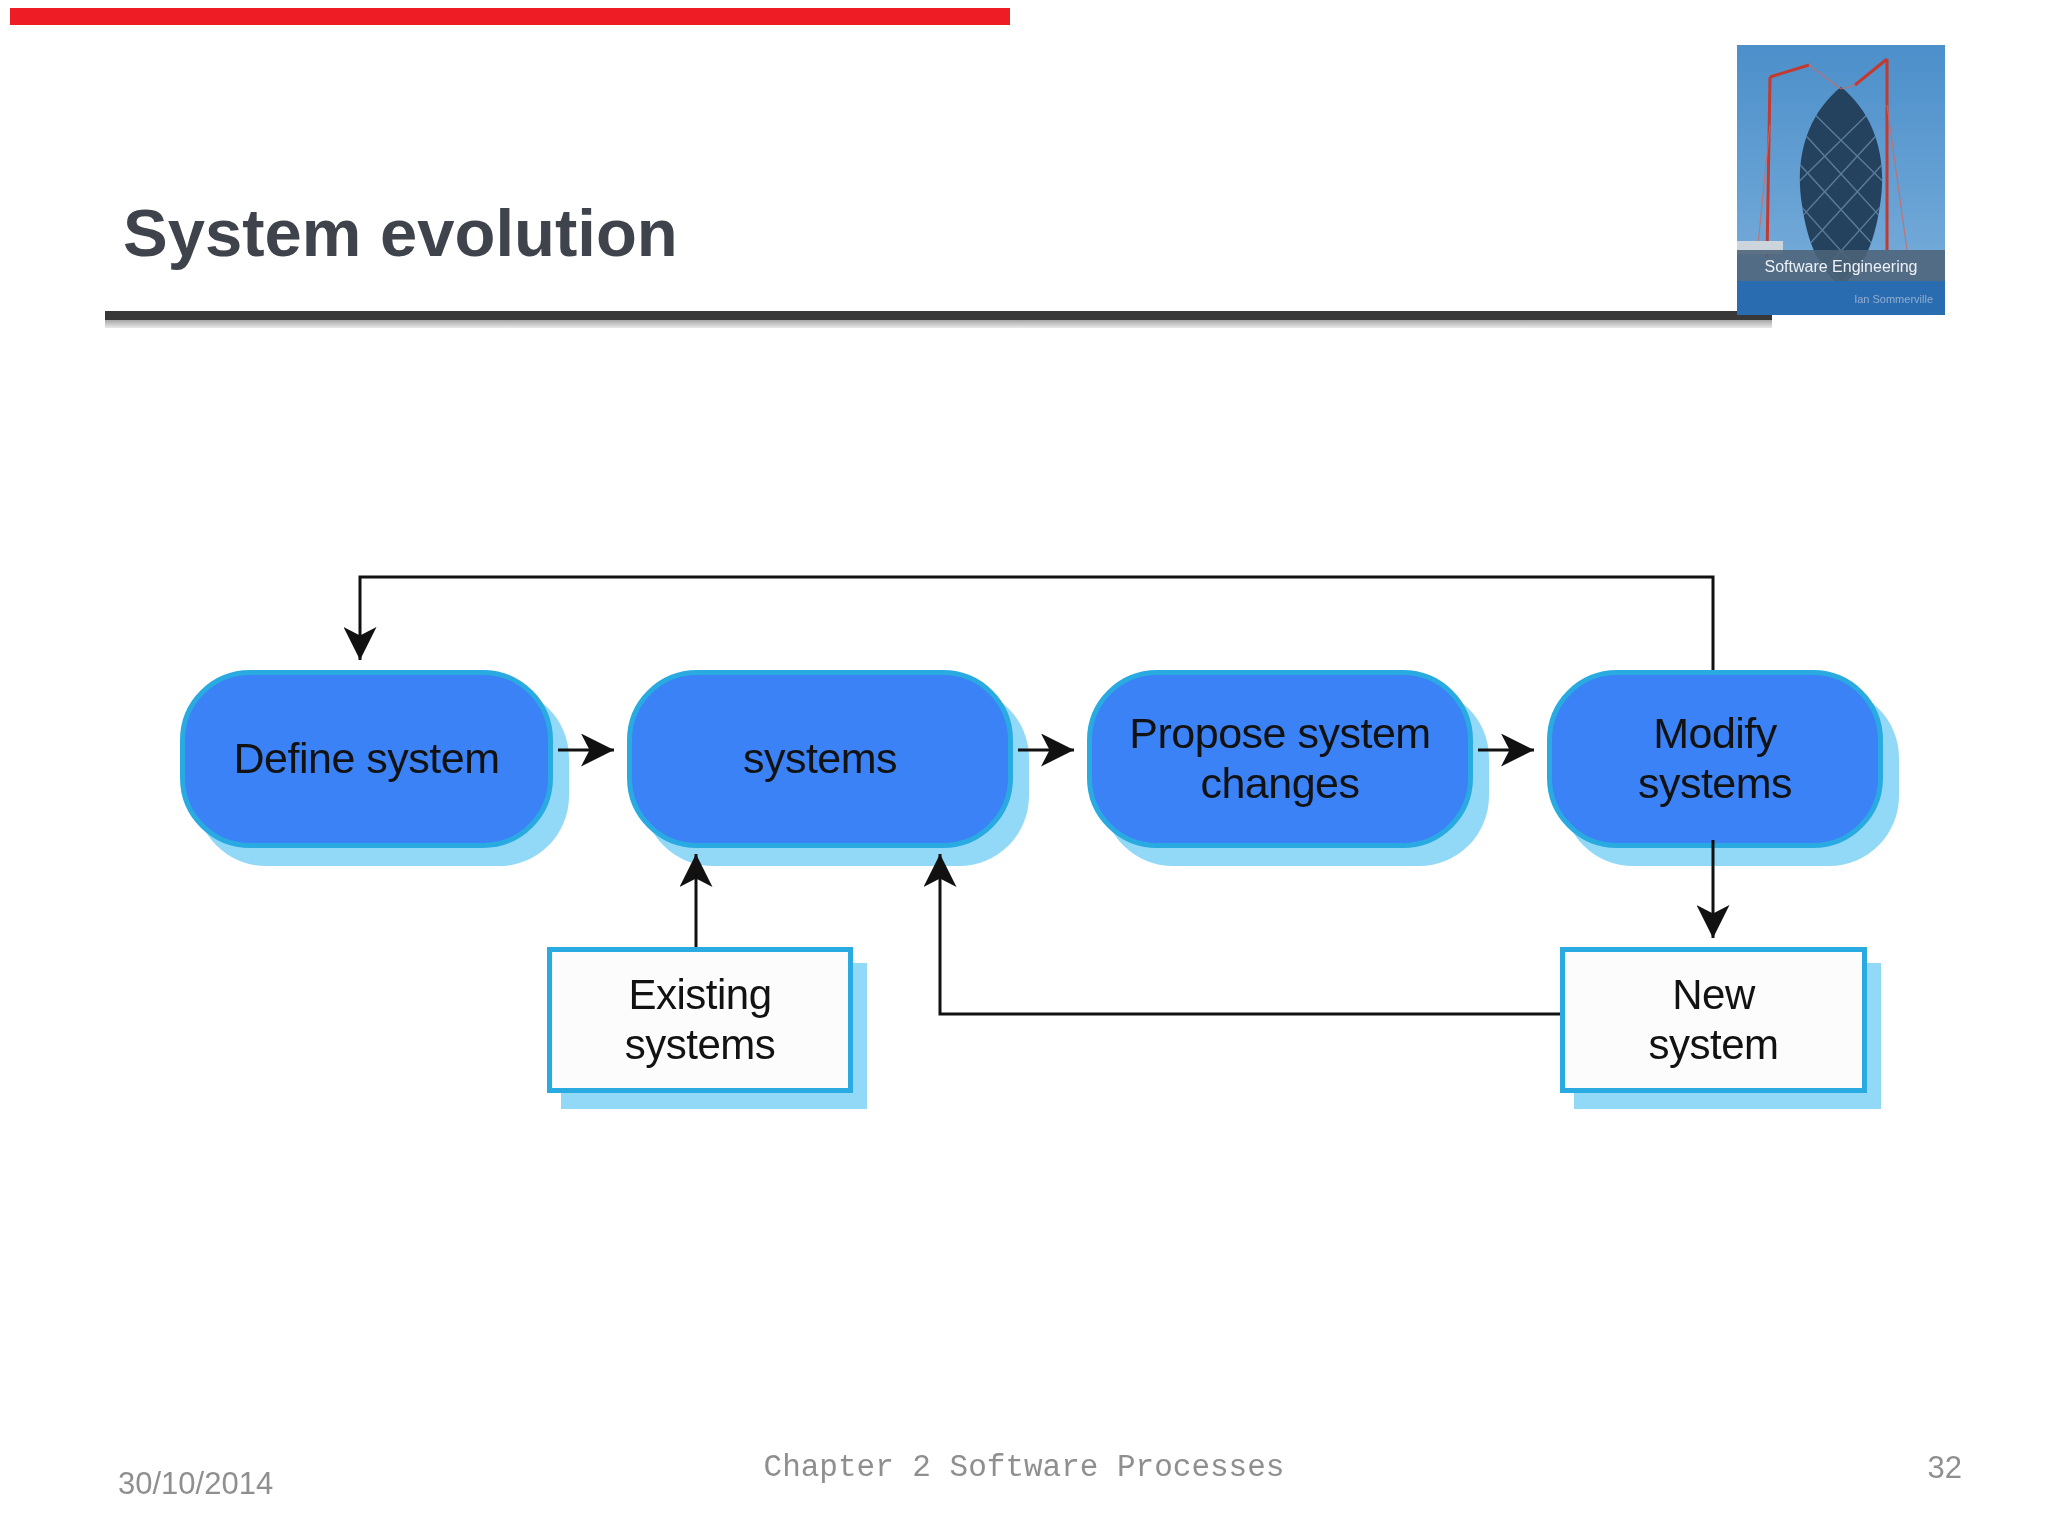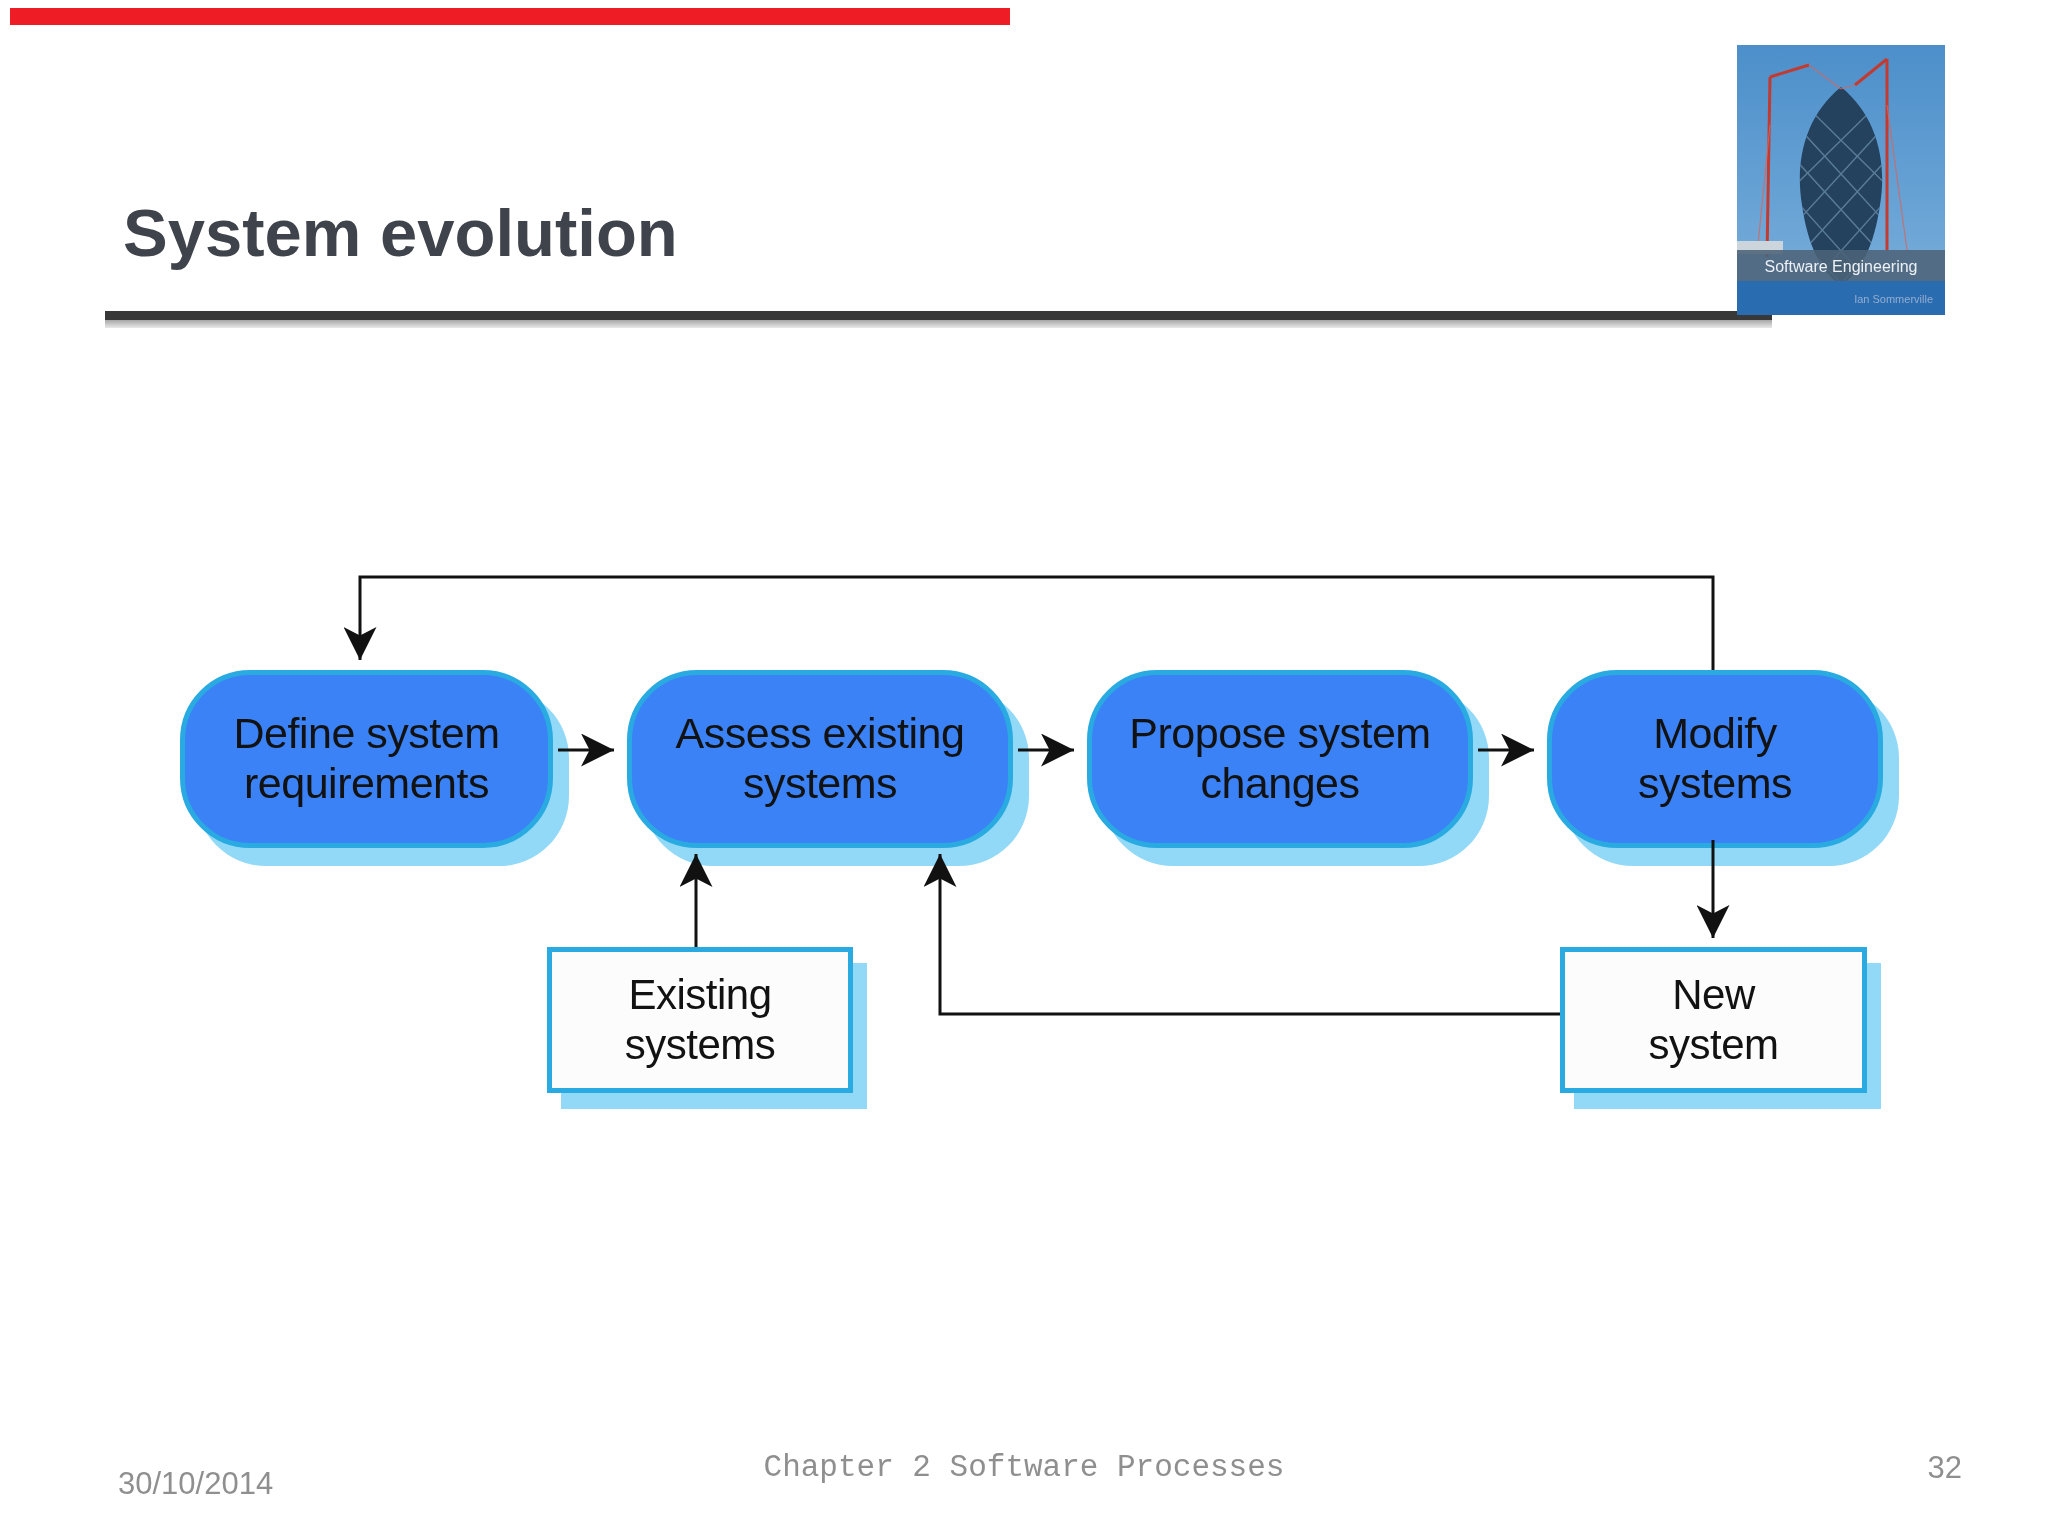--- a/index.html
+++ b/index.html
@@ -96,26 +96,24 @@
     <text x="104" y="227" text-anchor="middle" font-size="16" fill="#edf1f6" font-family="Liberation Sans, sans-serif">Software Engineering</text>
 
     <rect x="0" y="236" width="208" height="34" fill="#2a6cb0"></rect>
     <text x="196" y="258" text-anchor="end" font-size="11" fill="#93add0" font-family="Liberation Sans, sans-serif">Ian Sommerville</text>
   </svg>
 </div>
 
 <div class="abs node" id="node-define">
   <div>
       <span>Define system</span>
-      <span>requirements</span>
     </div>
 </div>
 <div class="abs node" id="node-assess">
   <div>
-      <span>Assess existing</span>
       <span>systems</span>
     </div>
 </div>
 <div class="abs node" id="node-propose">
   <div>
       <span>Propose system</span>
       <span>changes</span>
     </div>
 </div>
 <div class="abs node" id="node-modify">

